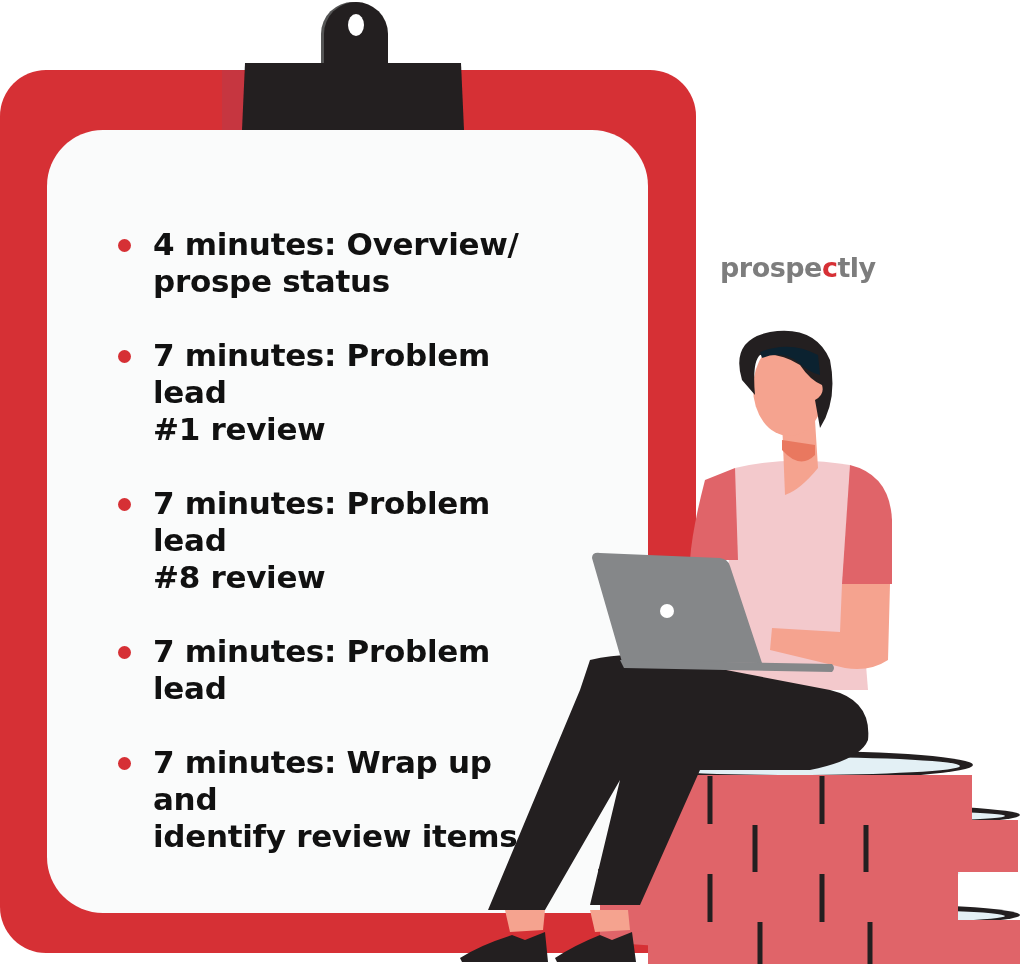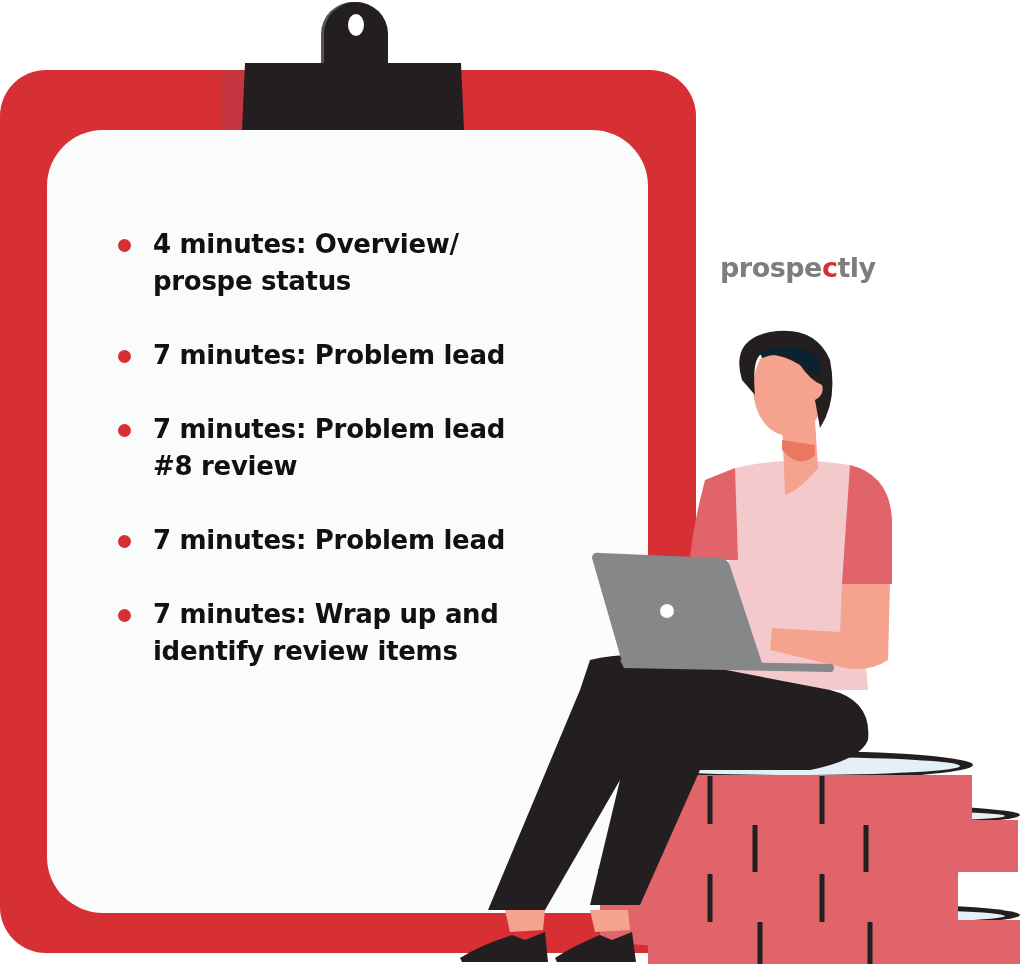--- a/index.html
+++ b/index.html
@@ -33,21 +33,21 @@
   .clip-hole {
     position: absolute; left: 348px; top: 14px; width: 16px; height: 22px;
     background: #ffffff; border-radius: 50%;
   }
   .agenda {
     position: absolute; left: 118px; top: 226px; margin: 0; padding: 0;
     list-style: none; width: 430px;
   }
   .agenda li {
     position: relative; padding-left: 35px; margin-bottom: 37px;
-    font-weight: bold; font-size: 26px; line-height: 37px; color: #111111;
+    font-weight: bold; font-size: 31px; line-height: 37px; color: #111111;
     letter-spacing: -0.3px;
   }
   .agenda .bullet {
     position: absolute; left: 0; top: 13px; width: 13px; height: 13px;
     border-radius: 50%; background: #d63035;
   }
   .logo {
     position: absolute; left: 720px; top: 252px;
     font-weight: bold; font-size: 27px; color: #7d7d7d; letter-spacing: -0.5px;
   }
@@ -66,20 +66,21 @@
 
 <ul class="agenda">
   <li>
     <span class="bullet"></span>
     <span>4 minutes: Overview/</span><br>
     <span>prospe status</span>
   </li>
   <li>
     <span class="bullet"></span>
     <span>7 minutes: Problem lead</span><br>
+    <span>#1 review</span>
   </li>
   <li>
     <span class="bullet"></span>
     <span>7 minutes: Problem lead</span><br>
     <span>#8 review</span>
   </li>
   <li>
     <span class="bullet"></span>
     <span>7 minutes: Problem lead</span><br>
   </li>

